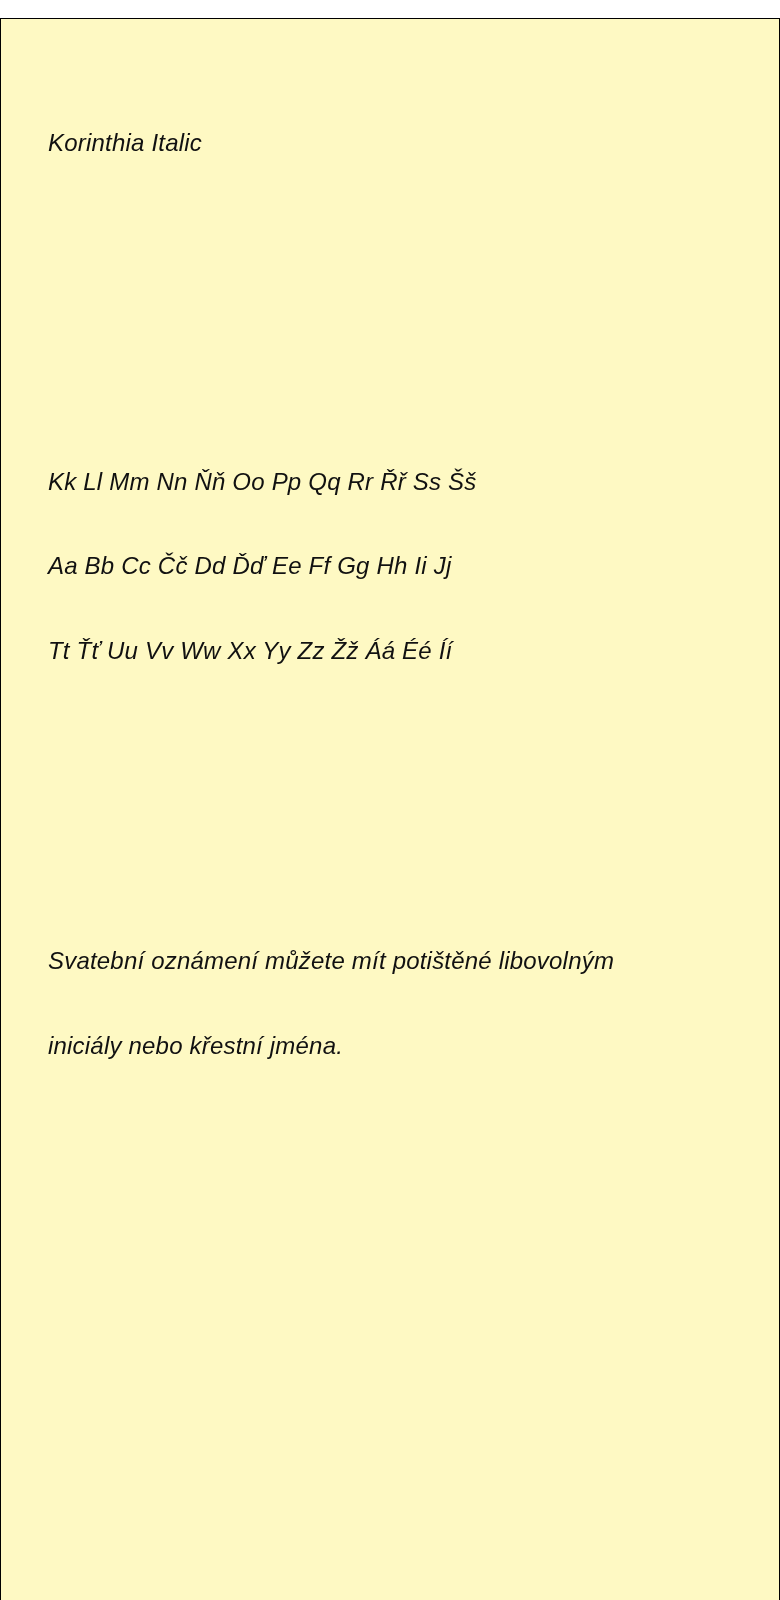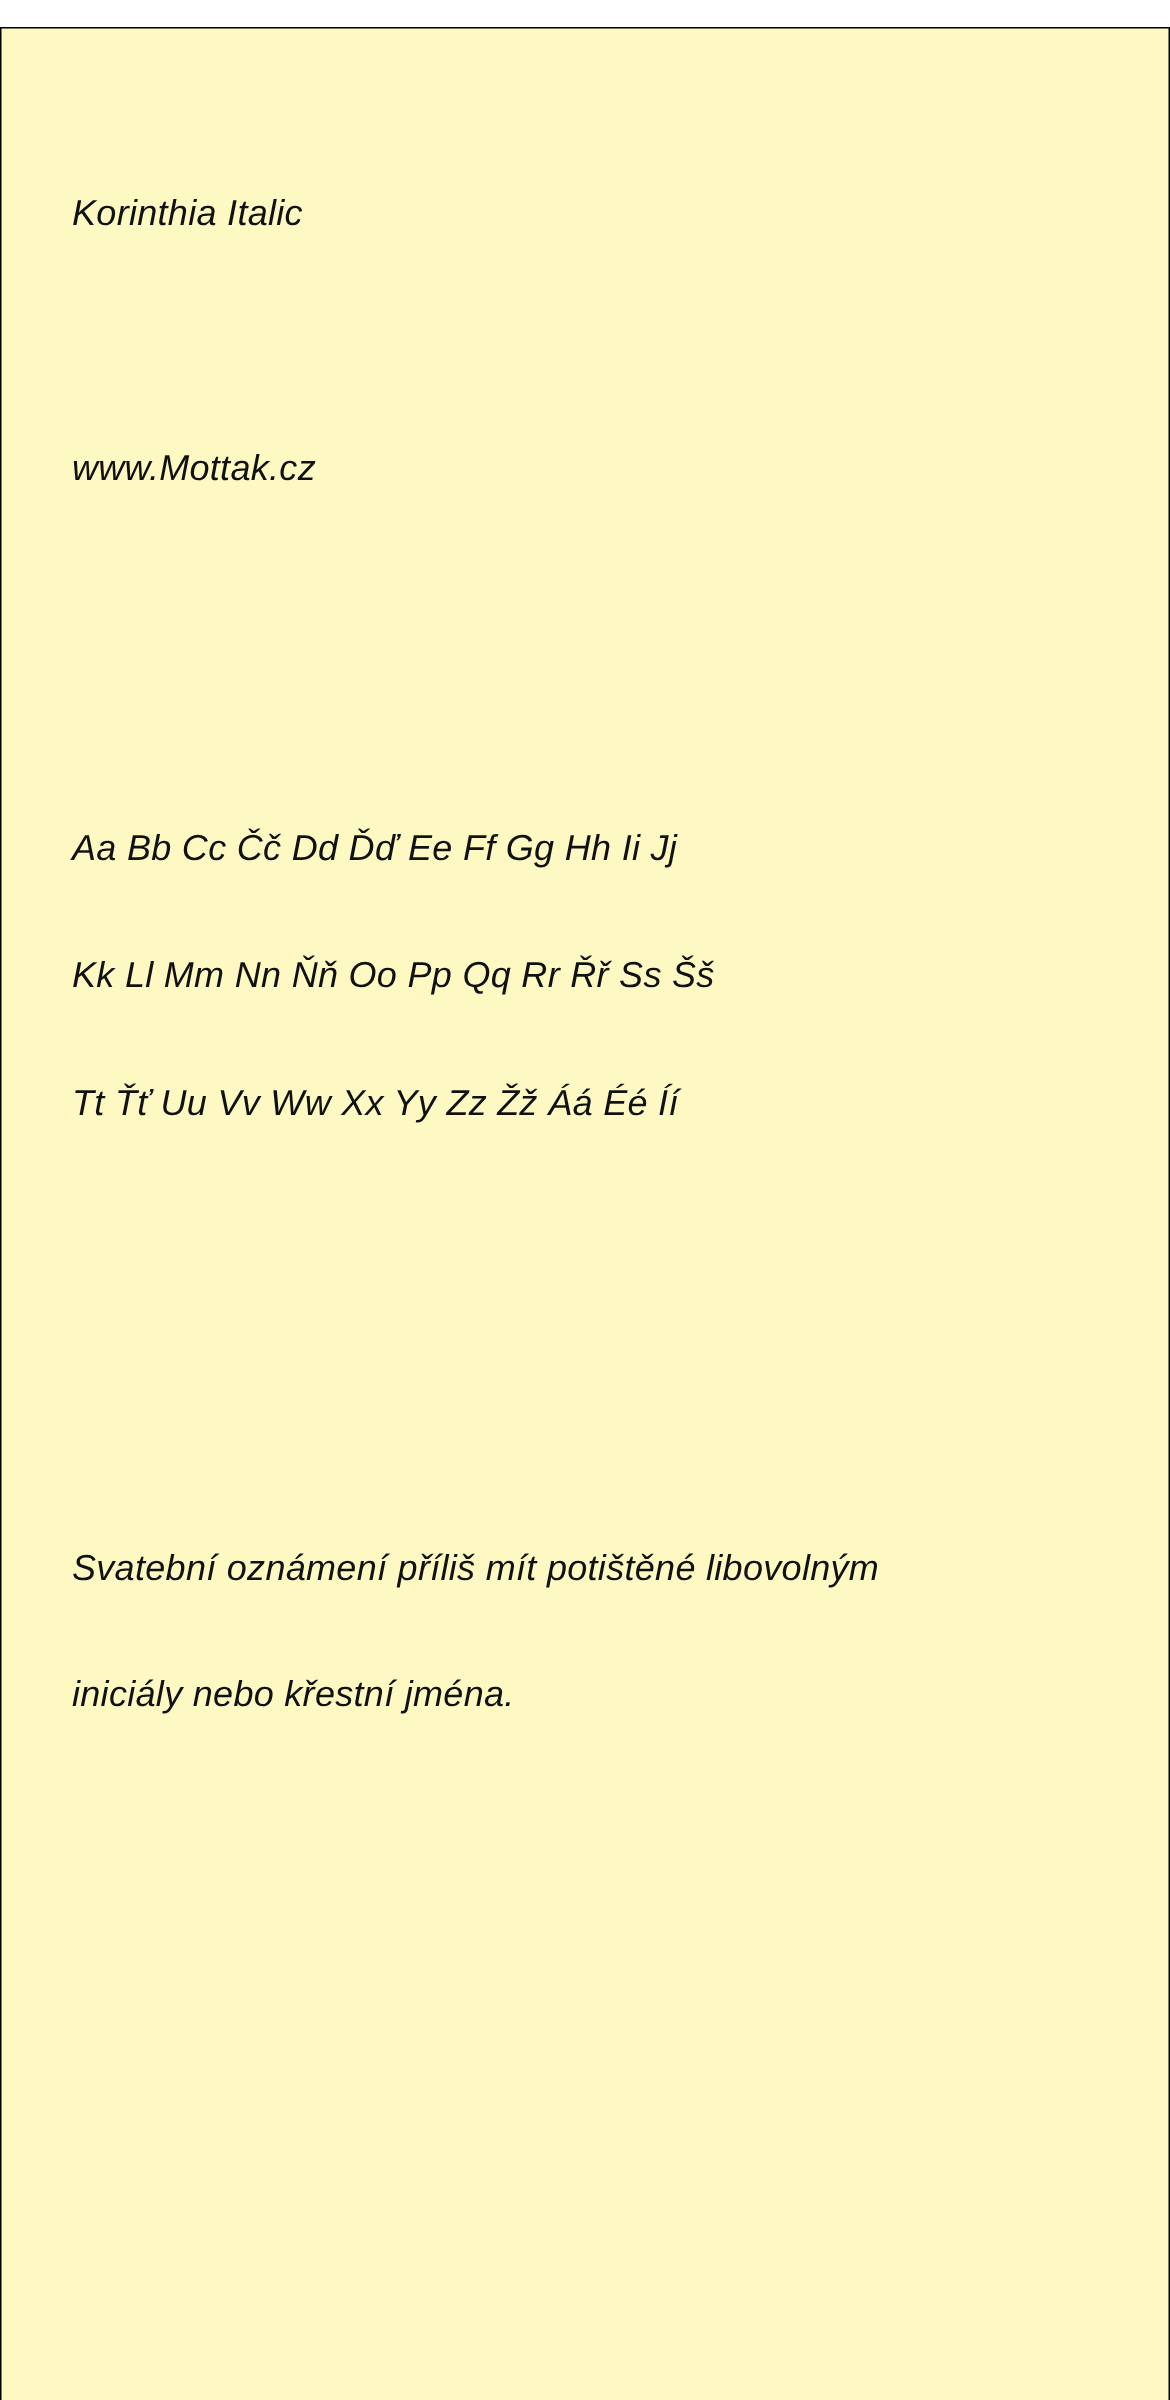--- a/index.html
+++ b/index.html
@@ -26,32 +26,31 @@
     .blank { display: block; height: 28.2px; }
     .block { display: block; }
   </style>
 </head>
 <body>
 
 <div class="page">
   <div class="content">
     <span class="line">Korinthia Italic</span>
     <span class="blank"></span>
-    <span class="line">www.Mottak.cz</span>
     <span class="blank"></span>
 
     <div class="block">
+      <span class="line">Kk Ll Mm Nn Ňň Oo Pp Qq Rr Řř Ss Šš</span>
       <span class="line">Aa Bb Cc Čč Dd Ďď Ee Ff Gg Hh Ii Jj</span>
-      <span class="line">Kk Ll Mm Nn Ňň Oo Pp Qq Rr Řř Ss Šš</span>
       <span class="line">Tt Ťť Uu Vv Ww Xx Yy Zz Žž Áá Éé Íí</span>
     </div>
     <span class="blank"></span>
 
     <div class="block">
-      <span class="line">Svatební oznámení příliš mít potištěné libovolným</span>
+      <span class="line">Svatební oznámení můžete mít potištěné libovolným</span>
       <span class="line">iniciály nebo křestní jména.</span>
     </div>
     <span class="blank"></span>
 
     
     
 
     
     
 

